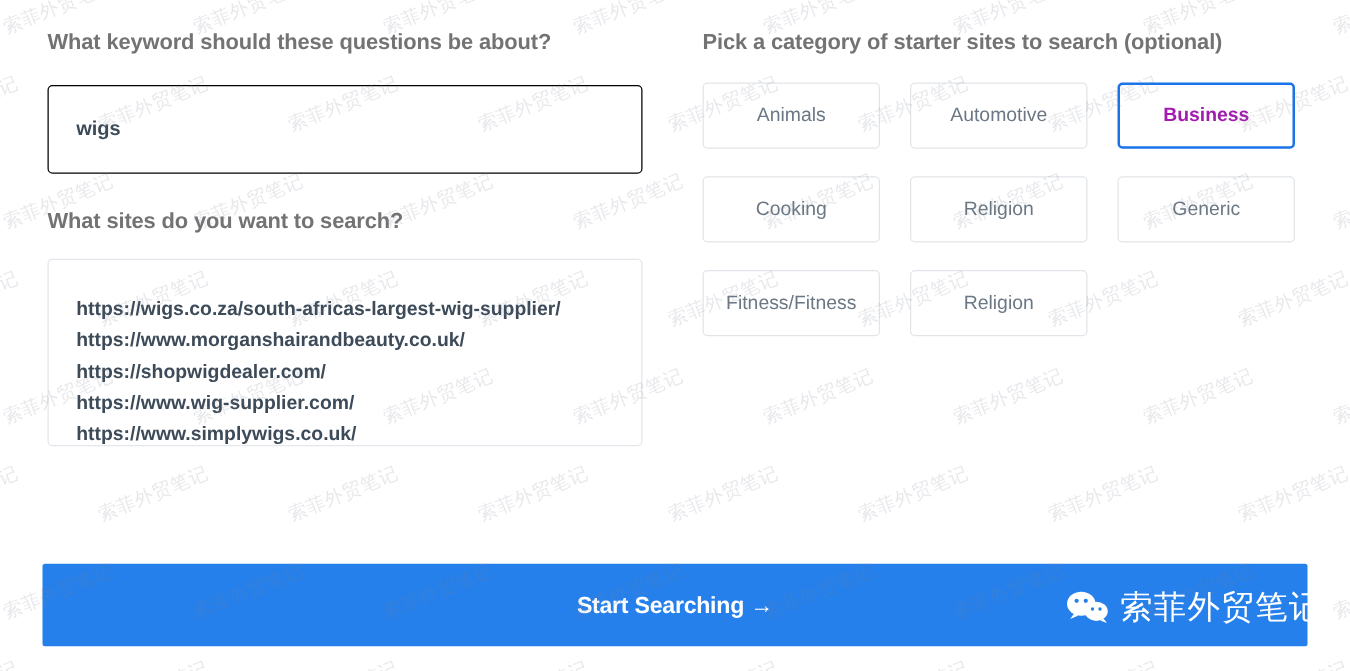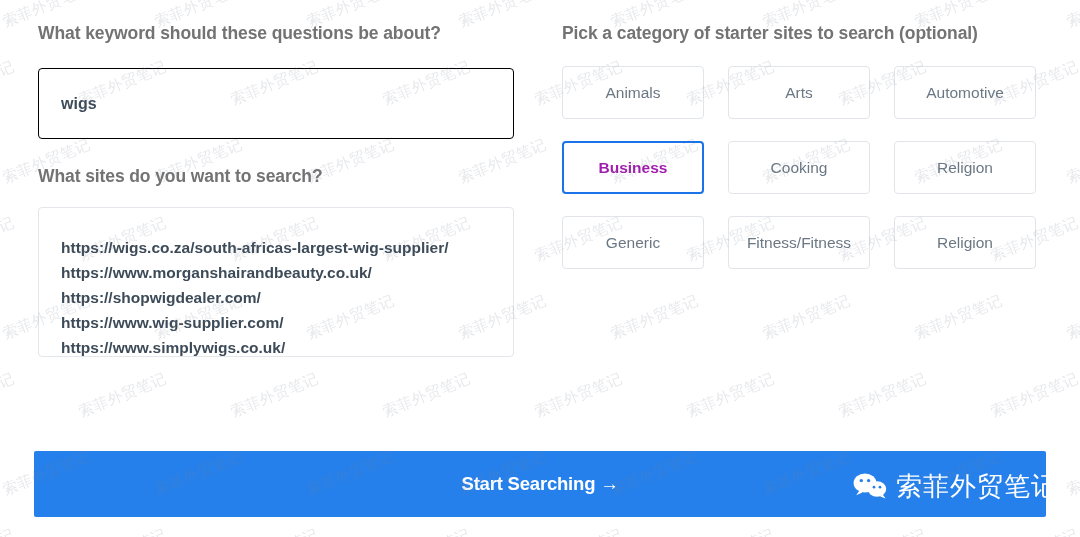--- a/index.html
+++ b/index.html
@@ -203,23 +203,20 @@
 https://www.simplywigs.co.uk/</textarea>
   </div>
 
   <div class="col-right">
 
     <div class="section-heading" id="category-heading">Pick a category of starter sites to search (optional)</div>
 
     <div id="category-grid">
         <button class="cat-btn">
           <span>Animals</span>
-        </button>
-        <button class="cat-btn">
-          <span>Arts</span>
         </button>
         <button class="cat-btn">
           <span>Automotive</span>
         </button>
         <button class="cat-btn selected">
           <span>Business</span>
         </button>
         <button class="cat-btn">
           <span>Cooking</span>
         </button>

